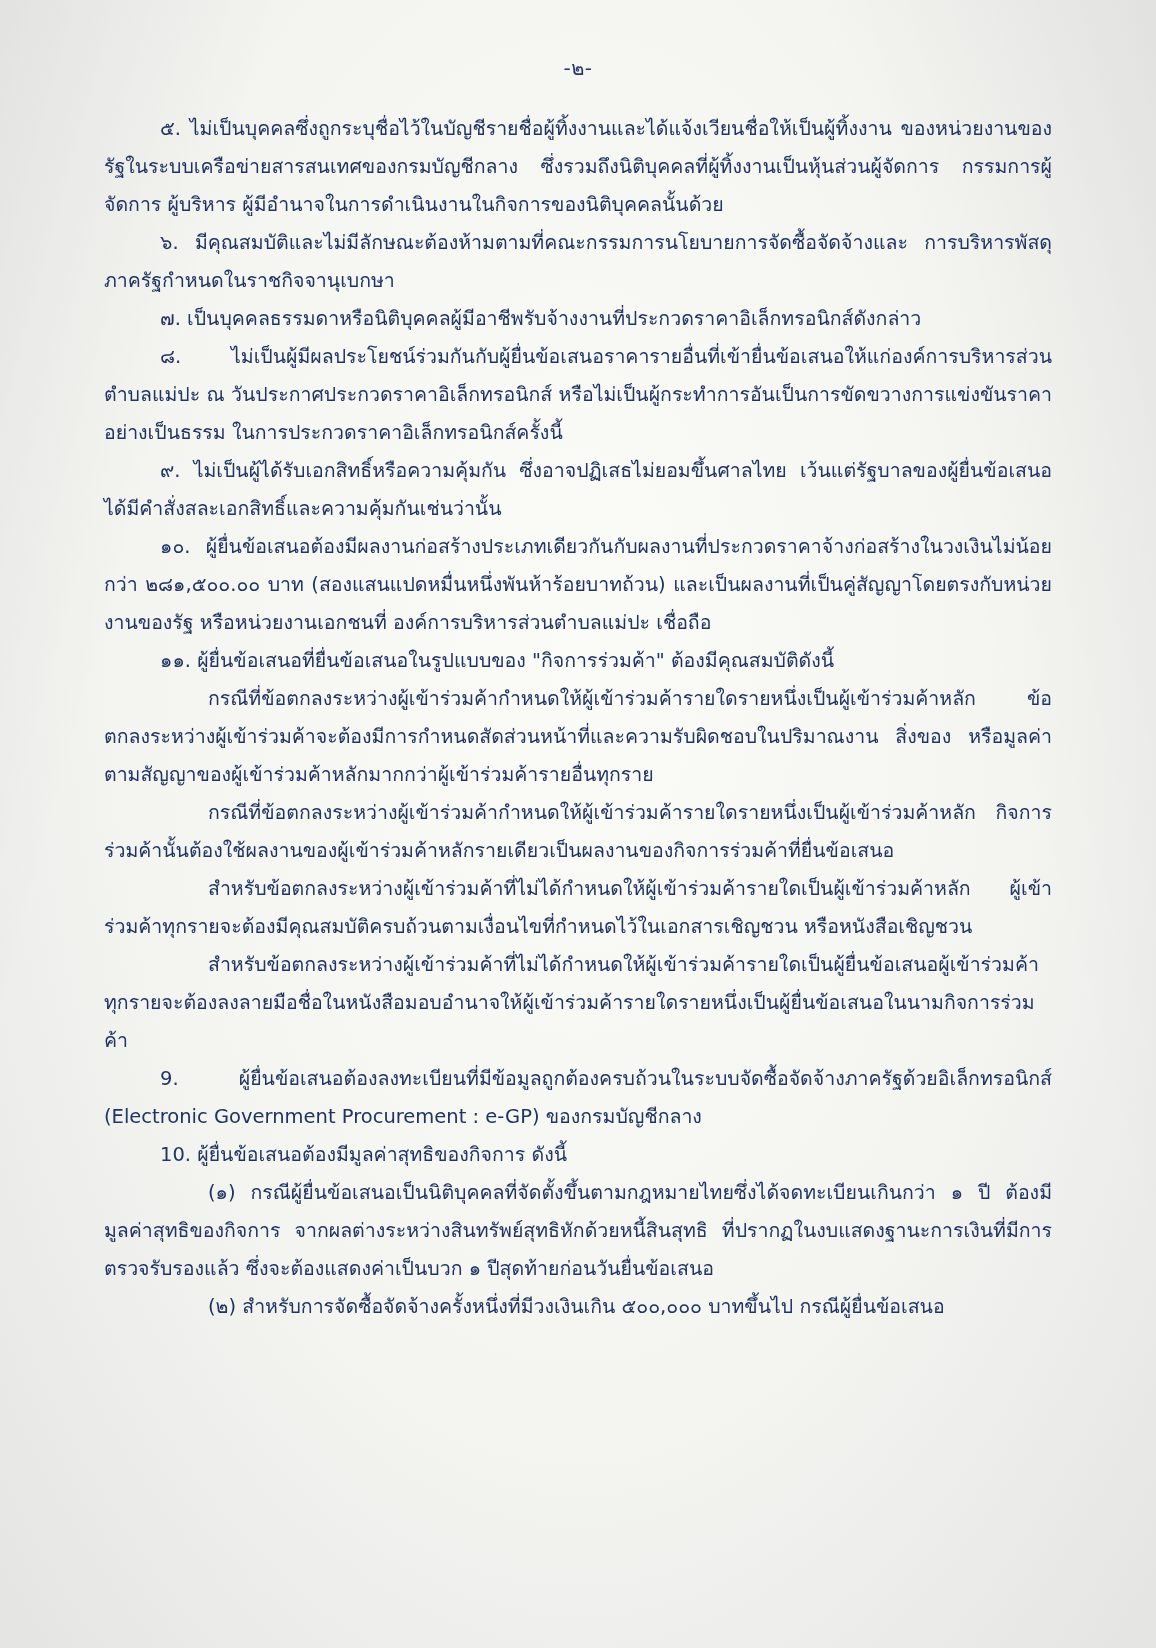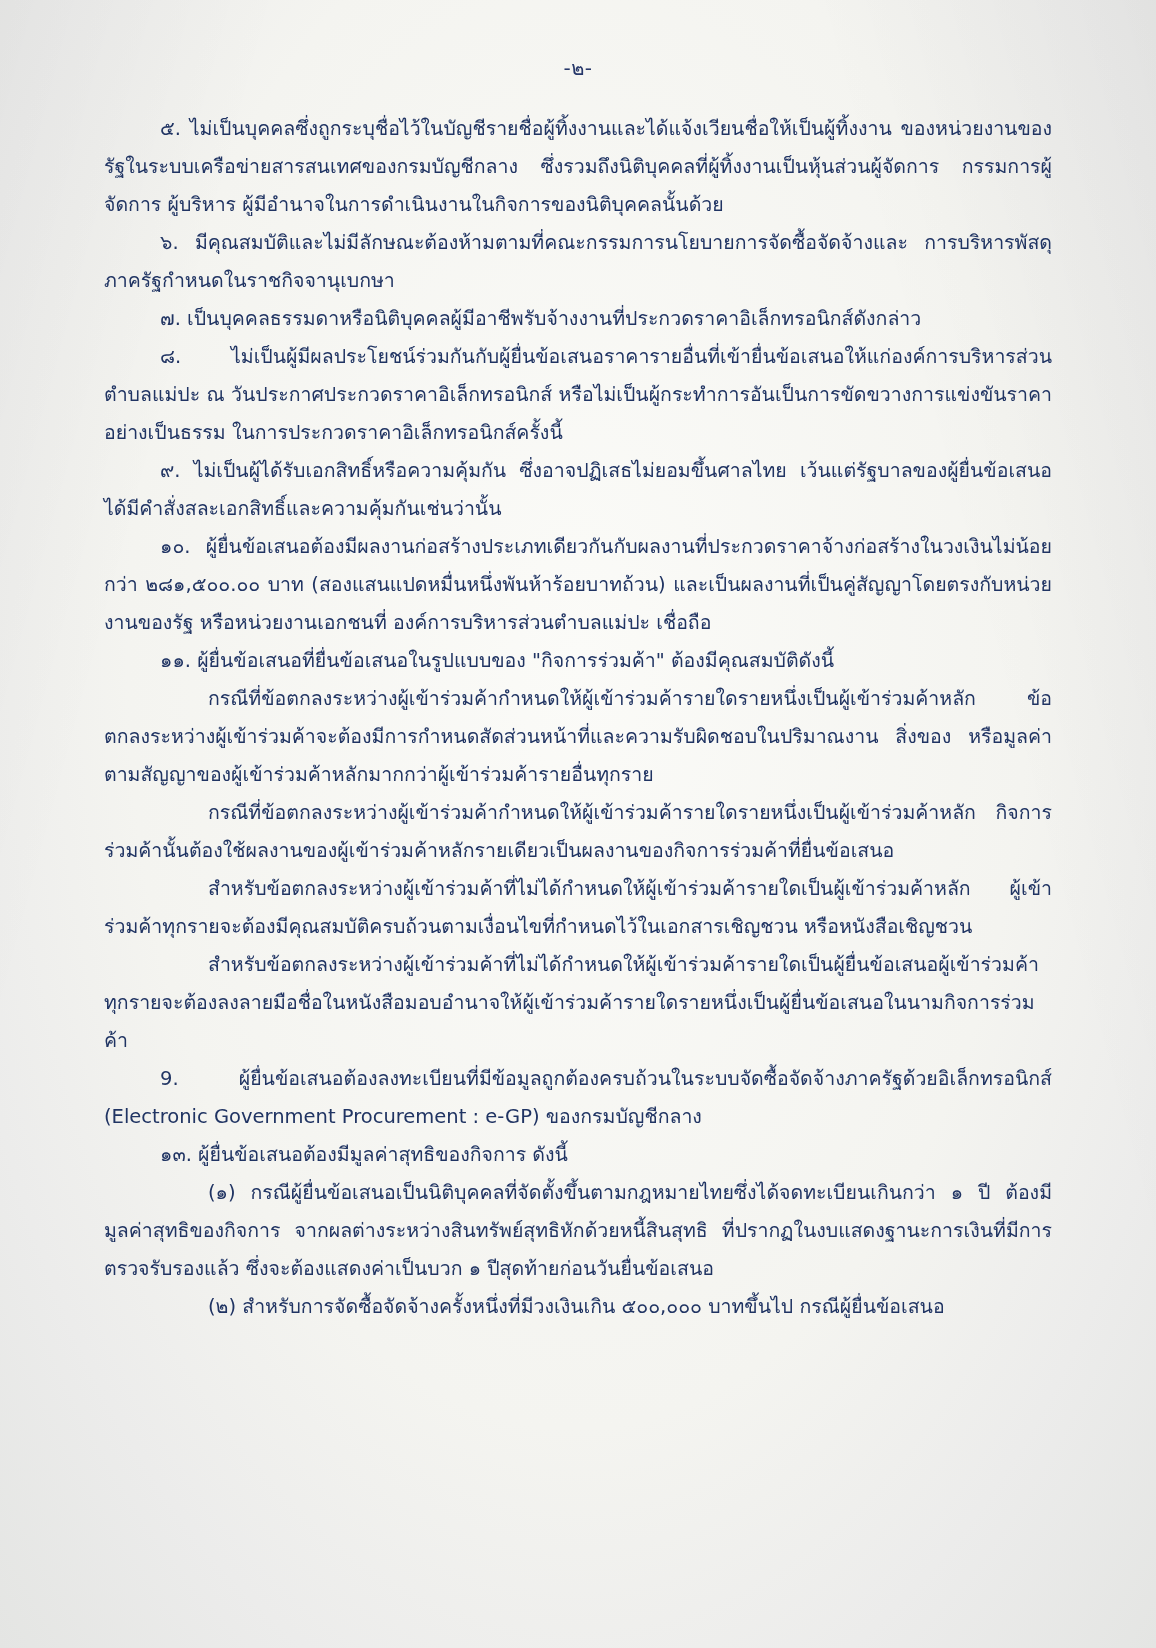--- a/index.html
+++ b/index.html
@@ -87,20 +87,20 @@
 
     <p class="ind2">กรณีที่ข้อตกลงระหว่างผู้เข้าร่วมค้ากำหนดให้ผู้เข้าร่วมค้ารายใดรายหนึ่งเป็นผู้เข้าร่วมค้าหลัก กิจการร่วมค้านั้นต้องใช้ผลงานของผู้เข้าร่วมค้าหลักรายเดียวเป็นผลงานของกิจการร่วมค้าที่ยื่นข้อเสนอ</p>
 
     <p class="ind2">สำหรับข้อตกลงระหว่างผู้เข้าร่วมค้าที่ไม่ได้กำหนดให้ผู้เข้าร่วมค้ารายใดเป็นผู้เข้าร่วมค้าหลัก ผู้เข้าร่วมค้าทุกรายจะต้องมีคุณสมบัติครบถ้วนตามเงื่อนไขที่กำหนดไว้ในเอกสารเชิญชวน หรือหนังสือเชิญชวน</p>
 
 
     <p class="ind2">สำหรับข้อตกลงระหว่างผู้เข้าร่วมค้าที่ไม่ได้กำหนดให้ผู้เข้าร่วมค้ารายใดเป็นผู้ยื่นข้อเสนอผู้เข้าร่วมค้าทุกรายจะต้องลงลายมือชื่อในหนังสือมอบอำนาจให้ผู้เข้าร่วมค้ารายใดรายหนึ่งเป็นผู้ยื่นข้อเสนอในนามกิจการร่วมค้า</p>
 
     <p class="ind1">9. ผู้ยื่นข้อเสนอต้องลงทะเบียนที่มีข้อมูลถูกต้องครบถ้วนในระบบจัดซื้อจัดจ้างภาครัฐด้วยอิเล็กทรอนิกส์ (Electronic Government Procurement : e-GP) ของกรมบัญชีกลาง</p>
 
-    <p class="ind1">๑๓. ผู้ยื่นข้อเสนอต้องมีมูลค่าสุทธิของกิจการ ดังนี้</p>
+    <p class="ind1">10. ผู้ยื่นข้อเสนอต้องมีมูลค่าสุทธิของกิจการ ดังนี้</p>
 
     <p class="ind2">(๑) กรณีผู้ยื่นข้อเสนอเป็นนิติบุคคลที่จัดตั้งขึ้นตามกฎหมายไทยซึ่งได้จดทะเบียนเกินกว่า ๑ ปี ต้องมีมูลค่าสุทธิของกิจการ จากผลต่างระหว่างสินทรัพย์สุทธิหักด้วยหนี้สินสุทธิ ที่ปรากฏในงบแสดงฐานะการเงินที่มีการตรวจรับรองแล้ว ซึ่งจะต้องแสดงค่าเป็นบวก ๑ ปีสุดท้ายก่อนวันยื่นข้อเสนอ</p>
 
     <p class="ind2">(๒) สำหรับการจัดซื้อจัดจ้างครั้งหนึ่งที่มีวงเงินเกิน ๕๐๐,๐๐๐ บาทขึ้นไป กรณีผู้ยื่นข้อเสนอ</p>
 
   </div>
 </div>
 
 </body></html>

